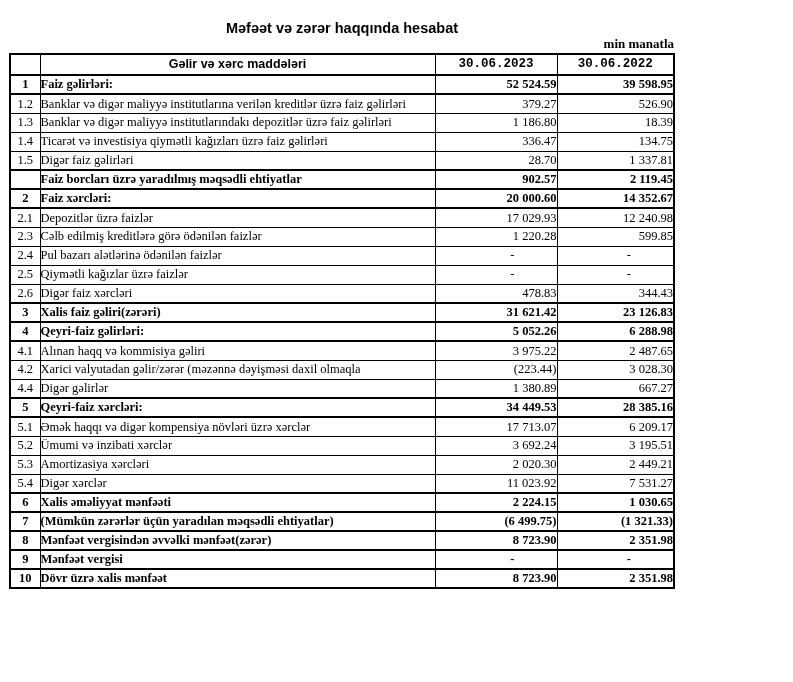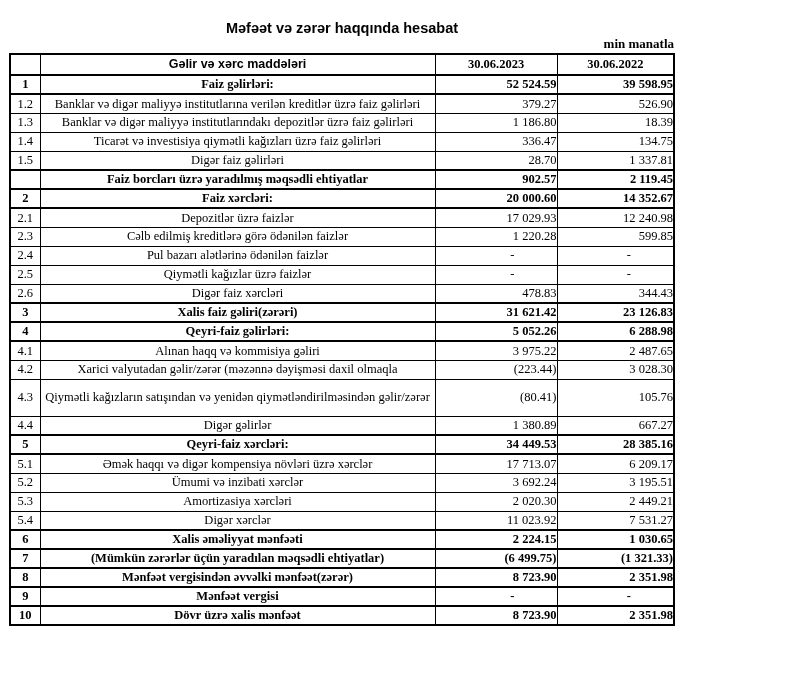--- a/index.html
+++ b/index.html
@@ -54,30 +54,31 @@
   th.h-items {
     font-family: "Liberation Sans", sans-serif;
     font-size: 13px;
     font-weight: bold;
     text-align: center;
   }
   th.h-period {
     font-weight: bold;
     text-align: center;
     font-size: 13px;
+    font-family: Liberation Mono, monospace;
   }
   tbody tr { height: 19px; }
   tbody tr.tall { height: 37px; }
   tbody tr.bold { font-weight: bold; }
   tbody tr.bold td {
     border-top-width: 2px;
     border-bottom-width: 2px;
   }
   td.no    { text-align: center; }
-  td.label { text-align: center; padding-left: 4px; }
+  td.label { text-align: left; padding-left: 4px; }
   td.val   { text-align: right; padding-right: 6px; }
   td.val.dash { padding-right: 42px; }
 </style>
 </head>
 <body>
 
 <div class="sheet">
   <h1 class="page-title">Məfəət və zərər haqqında hesabat</h1>
   <div class="unit-note">min manatla</div>
   <table class="pl">
@@ -185,26 +186,20 @@
           <td class="label">Alınan haqq və kommisiya gəliri</td>
           <td class="val">3 975.22</td>
           <td class="val">2 487.65</td>
         </tr>
         <tr>
           <td class="no">4.2</td>
           <td class="label">Xarici valyutadan gəlir/zərər (məzənnə dəyişməsi daxil olmaqla</td>
           <td class="val">(223.44)</td>
           <td class="val">3 028.30</td>
         </tr>
-        <tr class="tall">
-          <td class="no">4.3</td>
-          <td class="label">Qiymətli kağızların satışından və yenidən qiymətləndirilməsindən gəlir/zərər</td>
-          <td class="val">(80.41)</td>
-          <td class="val">105.76</td>
-        </tr>
         <tr>
           <td class="no">4.4</td>
           <td class="label">Digər gəlirlər</td>
           <td class="val">1 380.89</td>
           <td class="val">667.27</td>
         </tr>
         <tr class="bold">
           <td class="no">5</td>
           <td class="label">Qeyri-faiz xərcləri:</td>
           <td class="val">34 449.53</td>

